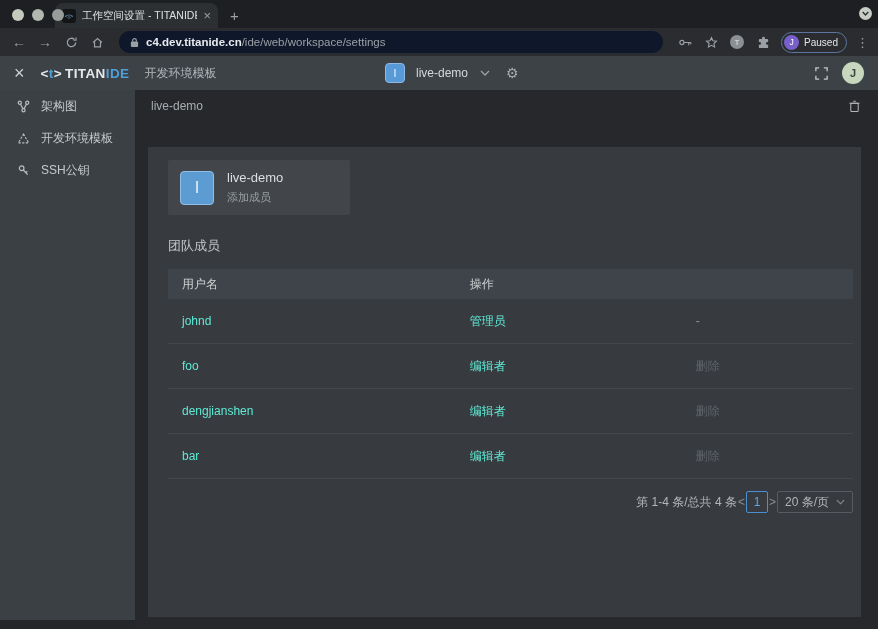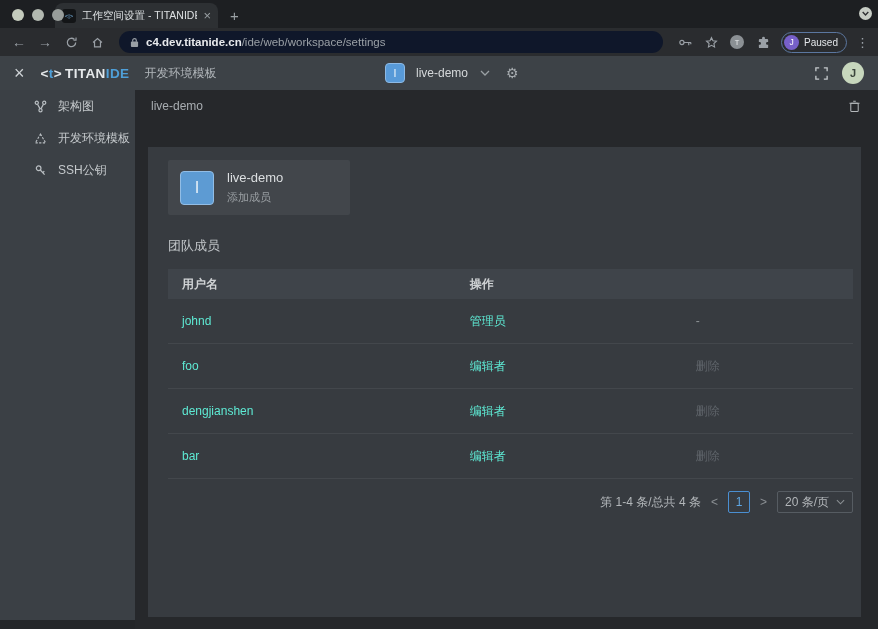--- a/index.html
+++ b/index.html
@@ -55,21 +55,21 @@
   .ws-name { margin:0 12px 0 11px; font-size:12px; color:#d5d8da; }
   .ws-chevron { margin-right:16px; }
   .ws-gear { color:#a6abaf; font-size:14px; line-height:1; }
   .topbar-right { margin-left:auto; display:flex; align-items:center; gap:13px; }
   .user-avatar { width:22px; height:22px; border-radius:50%; background:#c7d7bd; color:#3b453c;
                  font-size:11px; font-weight:bold; display:flex; align-items:center; justify-content:center; }
 
   
   .app-body { display:flex; height:539px; }
   .sidebar { width:135px; background:#3b4045; height:530px; }
-  .side-item { height:32px; display:flex; align-items:center; padding-left:34px; gap:11px; color:#c5c9cc;
+  .side-item { height:32px; display:flex; align-items:center; padding-left:17px; gap:11px; color:#c5c9cc;
                font-size:12px; cursor:default;text-align:right; }
   .main { flex:1; background:#26282b; position:relative; }
   .crumb-row { display:flex; justify-content:space-between; align-items:flex-start; padding:9px 17px 0 16px; }
   .crumb { font-size:12px; color:#a8adb1; }
 
   .panel { position:absolute; left:13px; right:17px; top:57px; bottom:12px; background:#373b40; }
 
   .ws-card { margin:13px 0 0 20px; width:182px; height:55px; background:#42464b; border-radius:2px;
              display:flex; align-items:center; padding-left:12px; }
   .card-avatar { width:34px; height:34px; border-radius:4px; background:#5d9bd3; border:1px solid #92bde5;
@@ -84,29 +84,29 @@
   .user-input { width:150px; height:25px; background:transparent; border:1px solid #565c62; border-radius:2px;
                 padding:0 8px; font-size:12px; color:#c5c9cc; outline:none;
                 font-family:"Liberation Sans","DejaVu Sans",sans-serif; }
   .user-input::placeholder { color:#747a80; }
   .add-btn { height:25px; padding:0 6px; background:#4a8fd2; border:none; border-radius:2px; color:#fff;
              font-size:12px; cursor:pointer; font-family:"Liberation Sans","DejaVu Sans",sans-serif; }
 
   .table { margin:14px 8px 0 20px; }
   .trow { display:grid; grid-template-columns:42% 33% 25%; align-items:center; }
   .thead { height:30px; background:#3f444a; }
-  .thead .cell { font-size:12px; color:#d0d3d5; font-weight:bold; }
+  .thead .cell { font-size:12px; color:#d0d3d5; font-weight:normal; }
   .cell { padding-left:14px; }
   .drow { height:45px; border-bottom:1px solid #43474c; }
   .drow .cell { font-size:12px; color:#5eead4; }
   .cell.action-dim { color:#5f646a; }
   .cell.action-dash { color:#8f9497; }
 
   .pagination { margin:12px 8px 0 20px; display:flex; justify-content:flex-end; align-items:center;
-                gap:9px; font-size:12px; color:#b2b6b9; }
+                gap:0; font-size:12px; color:#b2b6b9; }
   .pg-arrow { color:#8b9094; font-size:12px; padding:0 1px; }
   .pg-page { width:22px; height:22px; border:1px solid #4a8fd2; border-radius:2px; color:#5ea6e2;
              display:flex; align-items:center; justify-content:center; font-size:12px; }
   .pg-size { height:22px; border:1px solid #565c62; border-radius:2px; display:flex; align-items:center;
              gap:7px; padding:0 7px; color:#b2b6b9; }
 </style>
 </head>
 <body>
 
 <div class="tabbar">

